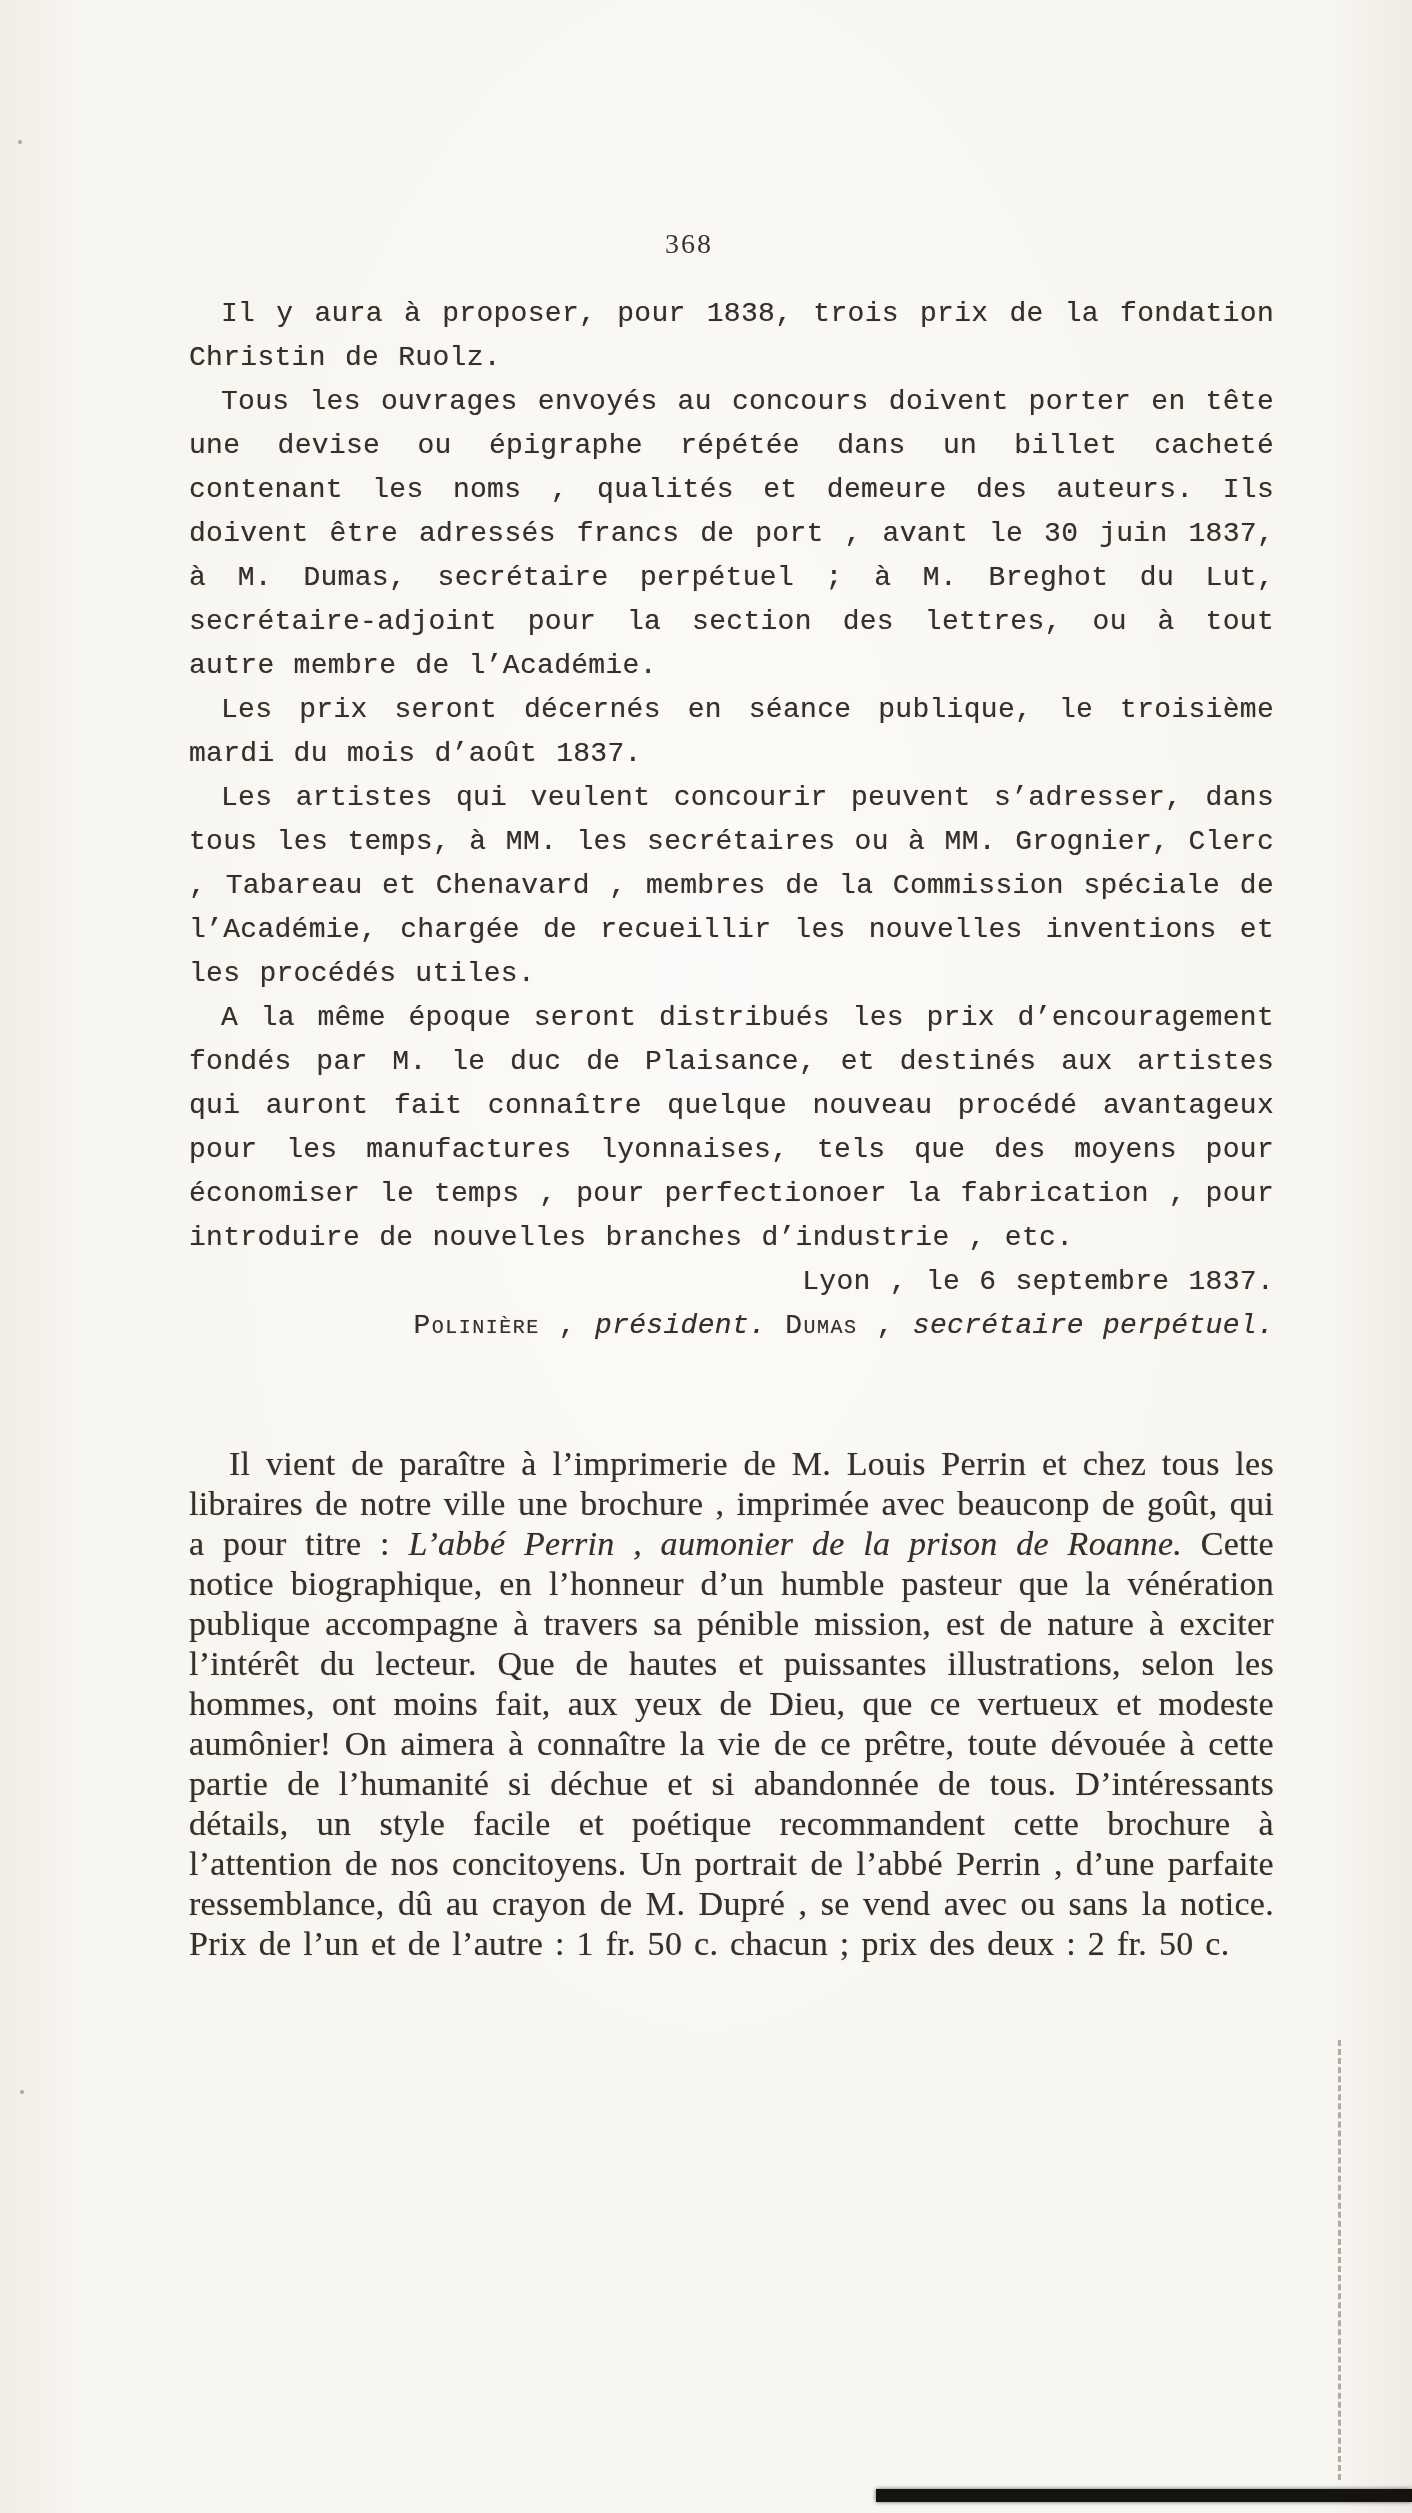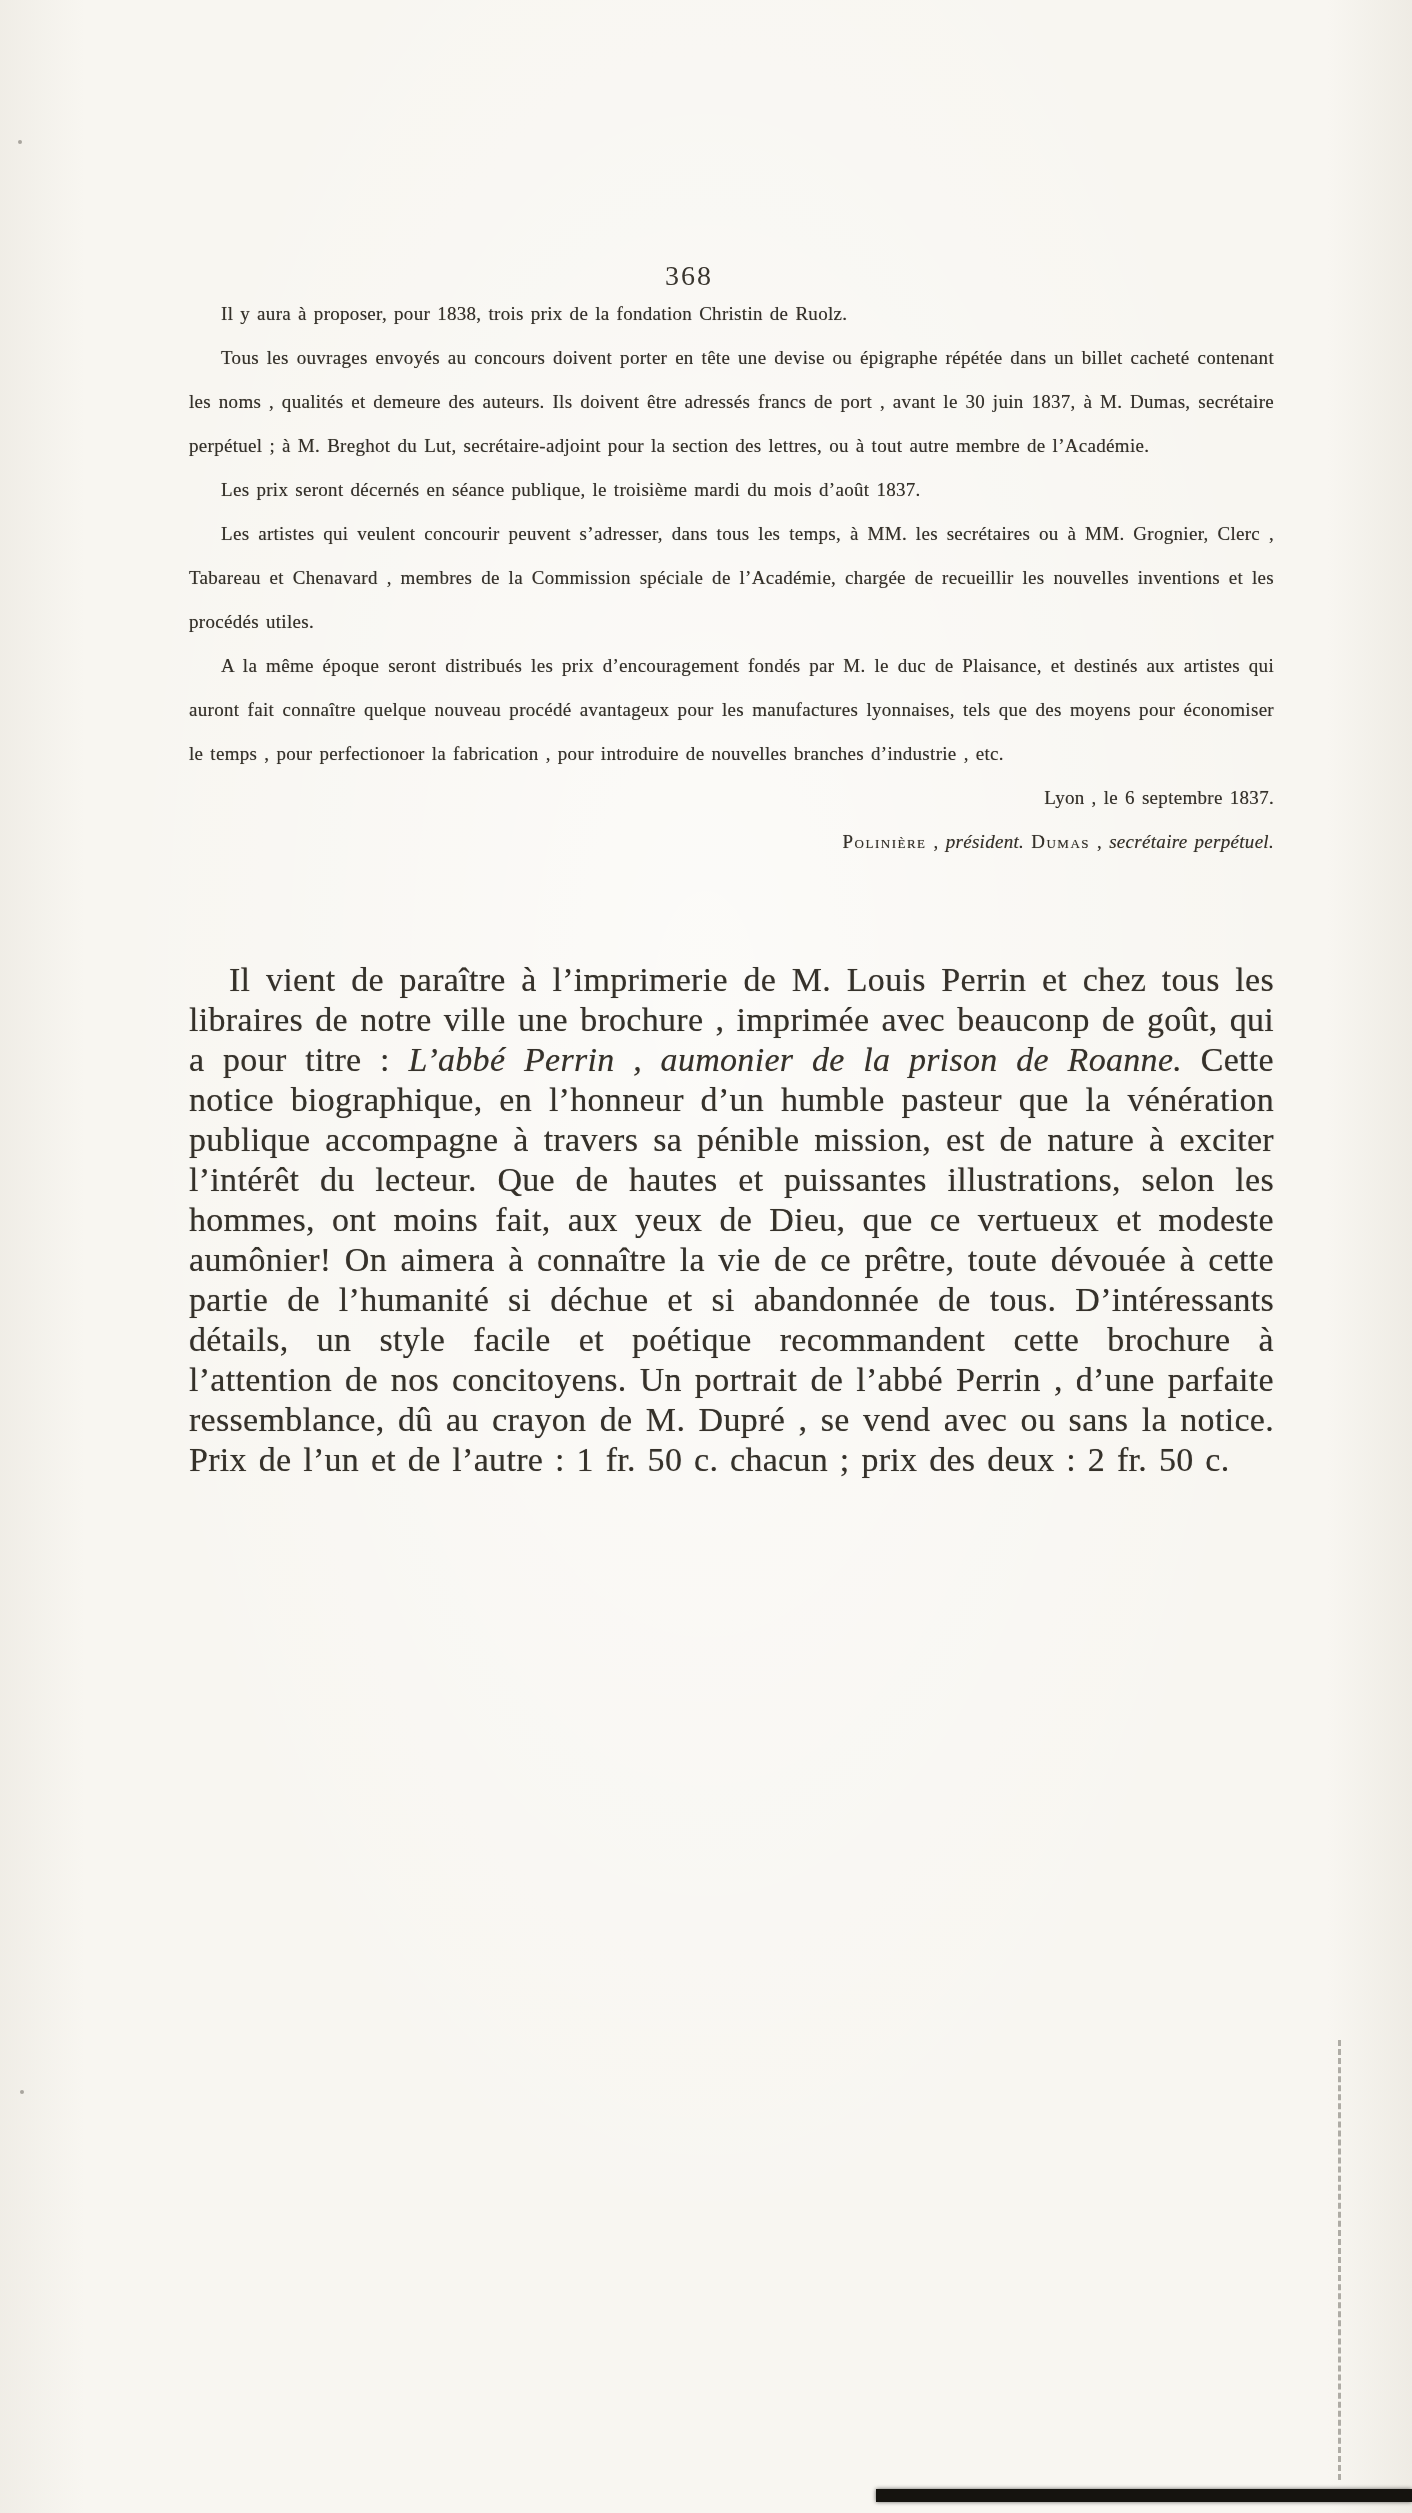--- a/index.html
+++ b/index.html
@@ -25,35 +25,35 @@
   }
   .page-number {
     position: absolute;
     top: 228px;
     left: 189px;
     width: 1000px;
     text-align: center;
     font-size: 28px;
     letter-spacing: 2px;
     color: #3a362f;
-    margin-top: 32px;
   }
   .content {
     position: absolute;
     top: 292px;
     left: 189px;
     width: 1085px;
   }
   .notice {
-    font-size: 19px;
+    font-size: 28px;
     line-height: 44px;
     text-align: justify;
     letter-spacing: 0.3px;
     word-spacing: 2px;
     text-shadow: 0 0 0.7px rgba(58,54,47,0.55);
+    font-family: Liberation Mono, monospace;
   }
   .notice p {
     margin: 0;
     text-indent: 32px;
   }
   .dateline {
     text-align: right;
   }
   .signature {
     margin: 0;

